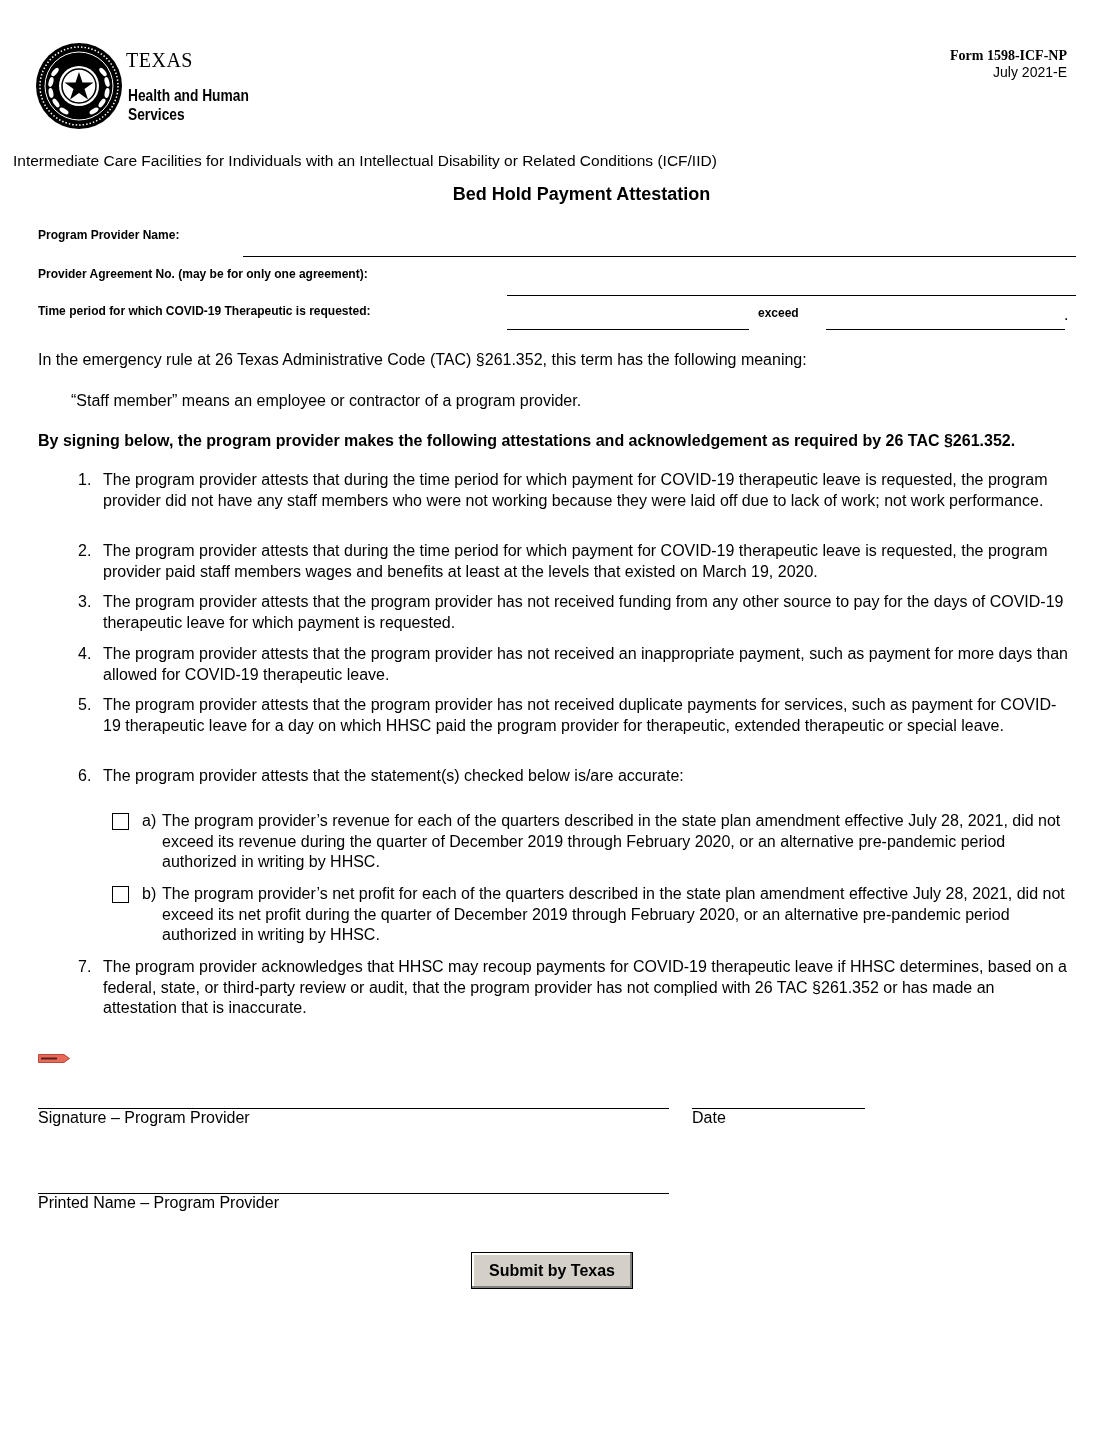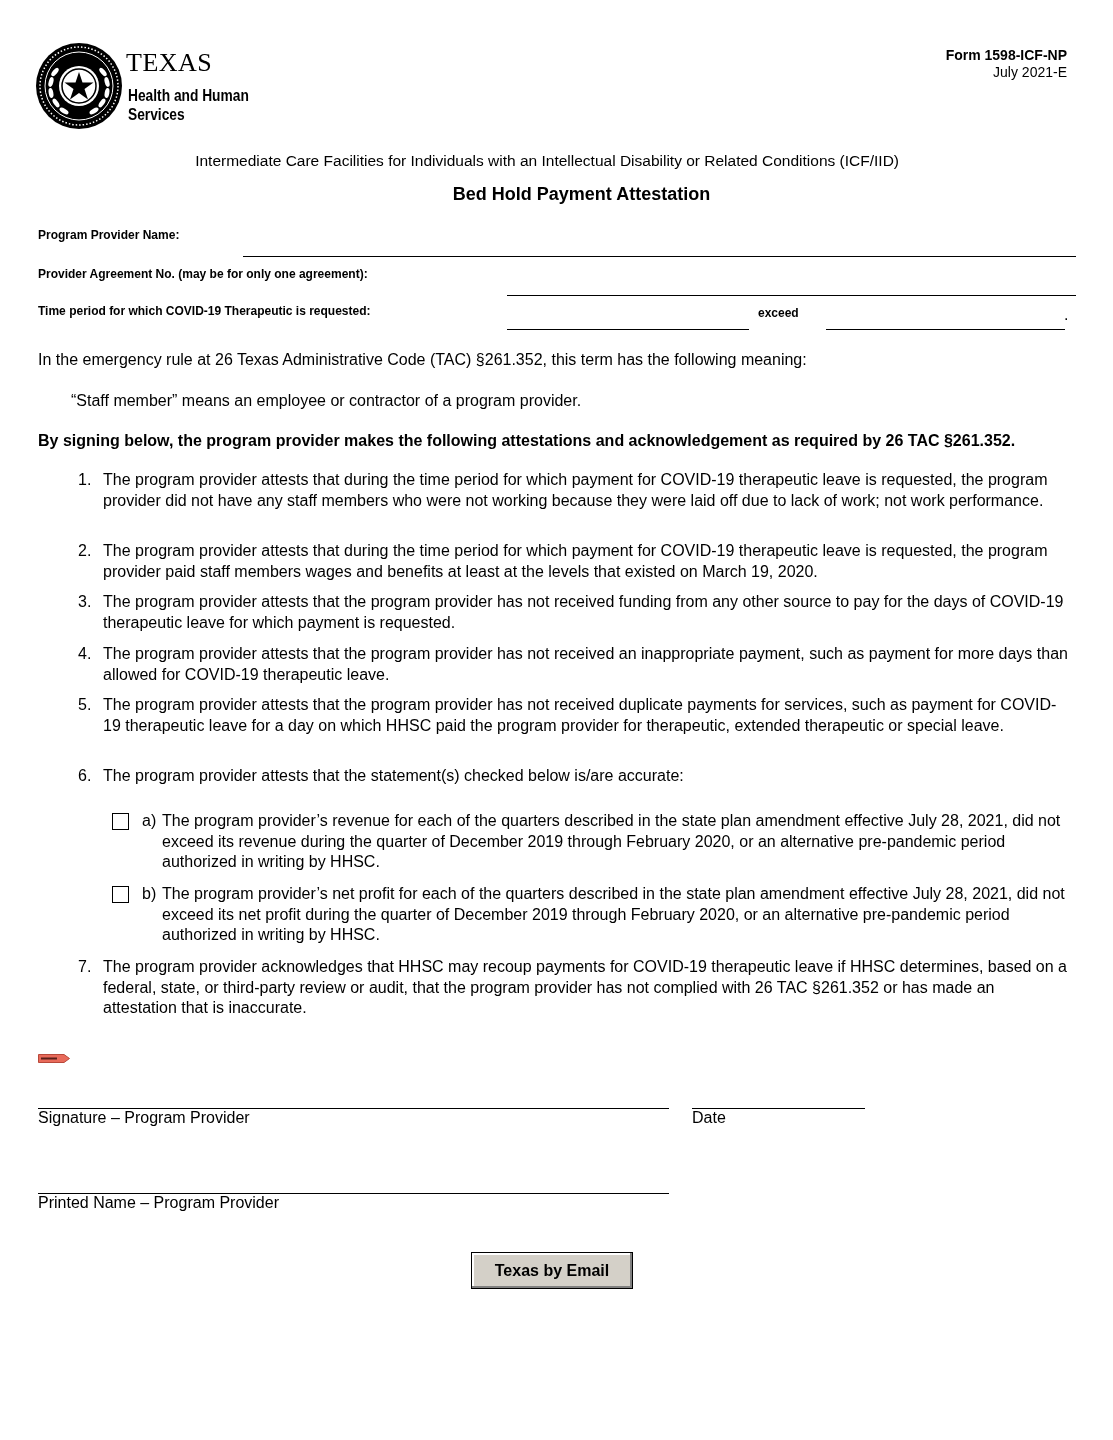--- a/index.html
+++ b/index.html
@@ -1,24 +1,24 @@
 <!DOCTYPE html>
 <html><head>
 <meta charset="utf-8">
 <style>
   html, body { margin: 0; padding: 0; background: #ffffff; }
   body { width: 1113px; height: 1440px; position: relative; overflow: hidden;
          font-family: "Liberation Sans", sans-serif; color: #000; }
   .abs { position: absolute; }
   .logo-seal { left: 35px; top: 42px; width: 88px; height: 88px; }
-  .logo-texas { left: 126px; top: 50px; font-family: "Liberation Serif", serif; font-size: 26px; letter-spacing: 0.5px; line-height: 1; }
+  .logo-texas { left: 126px; top: 50px; font-family: "Liberation Serif", serif; font-size: 20px; letter-spacing: 0.5px; line-height: 1; }
   .logo-hhs { left: 128px; top: 86px; font-size: 16px; font-weight: bold; line-height: 19px; transform: scaleX(0.86); transform-origin: left top; }
   .form-no { right: 46px; top: 47px; text-align: right; font-size: 14px; line-height: 17px; }
-  .form-no .b { font-weight: bold; }
-  .subtitle { left: 0; width: 899px; top: 152px; text-align: right; font-size: 15.5px; }
+  .form-no .b { font-weight: bold; font-family: Liberation Serif, serif; }
+  .subtitle { left: 0; width: 899px; top: 152px; text-align: left; font-size: 15.5px; padding-left: 13px; }
   .title { left: 0; width: 1113px; top: 184px; text-align: center; font-size: 18px; font-weight: bold; padding-left: 25px; }
   .lbl { font-size: 12px; font-weight: bold; }
   .uline { border-bottom: 1px solid #000; height: 0; }
   .para { left: 38px; font-size: 16px; }
   .ol-item { left: 78px; width: 990px; font-size: 16px; line-height: 20.5px; }
   .ol-item .num { position: absolute; left: 0; top: 0; }
   .ol-item .txt { margin-left: 25px; }
   .sub-item { left: 112px; width: 960px; font-size: 16px; line-height: 20.5px; }
   .sub-item .cb { position: absolute; left: 0; top: 2px; width: 15px; height: 15px; border: 1px solid #000; background: #fff; cursor: pointer; }
   .sub-item .letter { position: absolute; left: 30px; top: 0; }
@@ -136,13 +136,13 @@
 </svg>
 
 <div class="abs uline" style="left:38px; top:1108px; width:631px;"></div>
 <div class="abs sig-lbl" style="left:38px; top:1109px;">Signature – Program Provider</div>
 <div class="abs uline" style="left:692px; top:1108px; width:173px;"></div>
 <div class="abs sig-lbl" style="left:692px; top:1109px;">Date</div>
 
 <div class="abs uline" style="left:38px; top:1193px; width:631px;"></div>
 <div class="abs sig-lbl" style="left:38px; top:1194px;">Printed Name – Program Provider</div>
 
-<button class="abs submit-btn">Texas by Email</button>
+<button class="abs submit-btn">Submit by Texas</button>
 
 </body></html>

